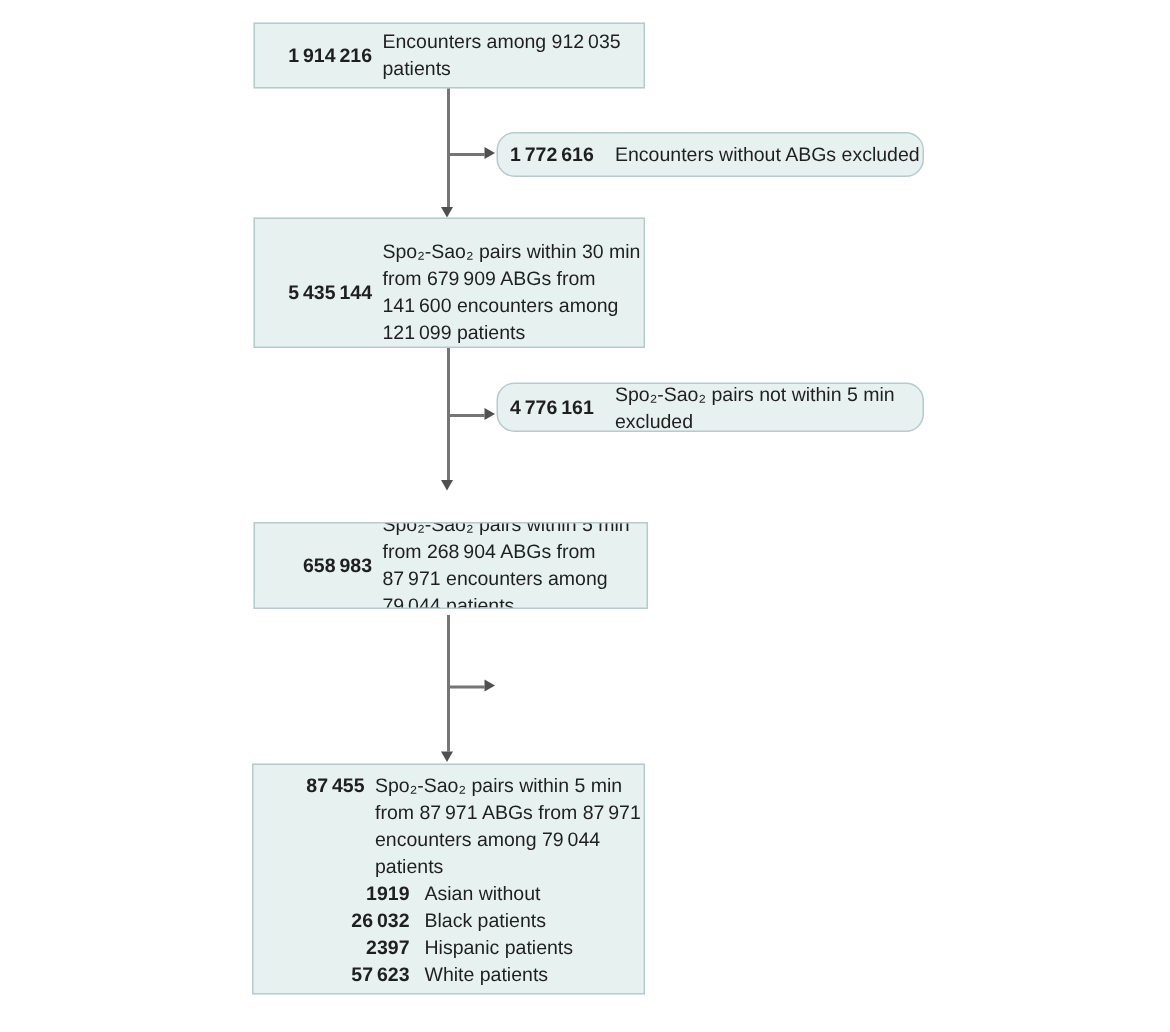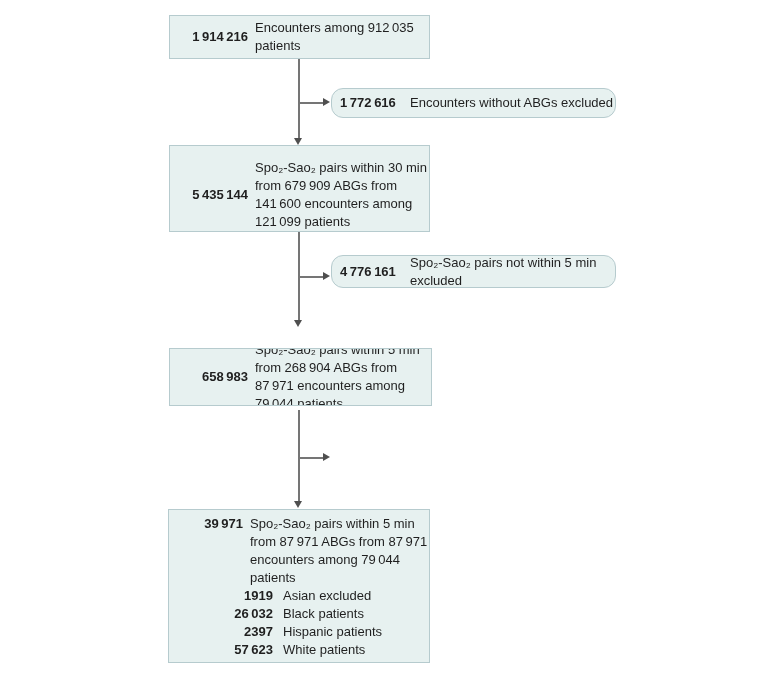--- a/index.html
+++ b/index.html
@@ -100,29 +100,29 @@
   </div>
 
   <div class="line vline" style="left:298px; top:410px; height:91px;"></div>
   <div class="arrow-down" style="left:294px; top:501px;"></div>
   <div class="line hline" style="left:299px; top:457px; width:24px;"></div>
   <div class="arrow-right" style="left:323px; top:453px;"></div>
 
 
   <div class="box leftcol final" style="left:168px; top:509px; width:262px; height:154px; padding-top:5px;">
     <div class="frow">
-      <span class="num">39 971</span>
+      <span class="num">87 455</span>
       <span class="desc">Spo₂-Sao₂ pairs within 5 min
 from 87 971 ABGs from 87 971
 encounters among 79 044
 patients</span>
     </div>
     <div class="frow">
       <span class="subnum">1919</span>
-      <span class="sublabel">Asian excluded</span>
+      <span class="sublabel">Asian without</span>
     </div>
     <div class="frow">
       <span class="subnum">26 032</span>
       <span class="sublabel">Black patients</span>
     </div>
     <div class="frow">
       <span class="subnum">2397</span>
       <span class="sublabel">Hispanic patients</span>
     </div>
     <div class="frow">

